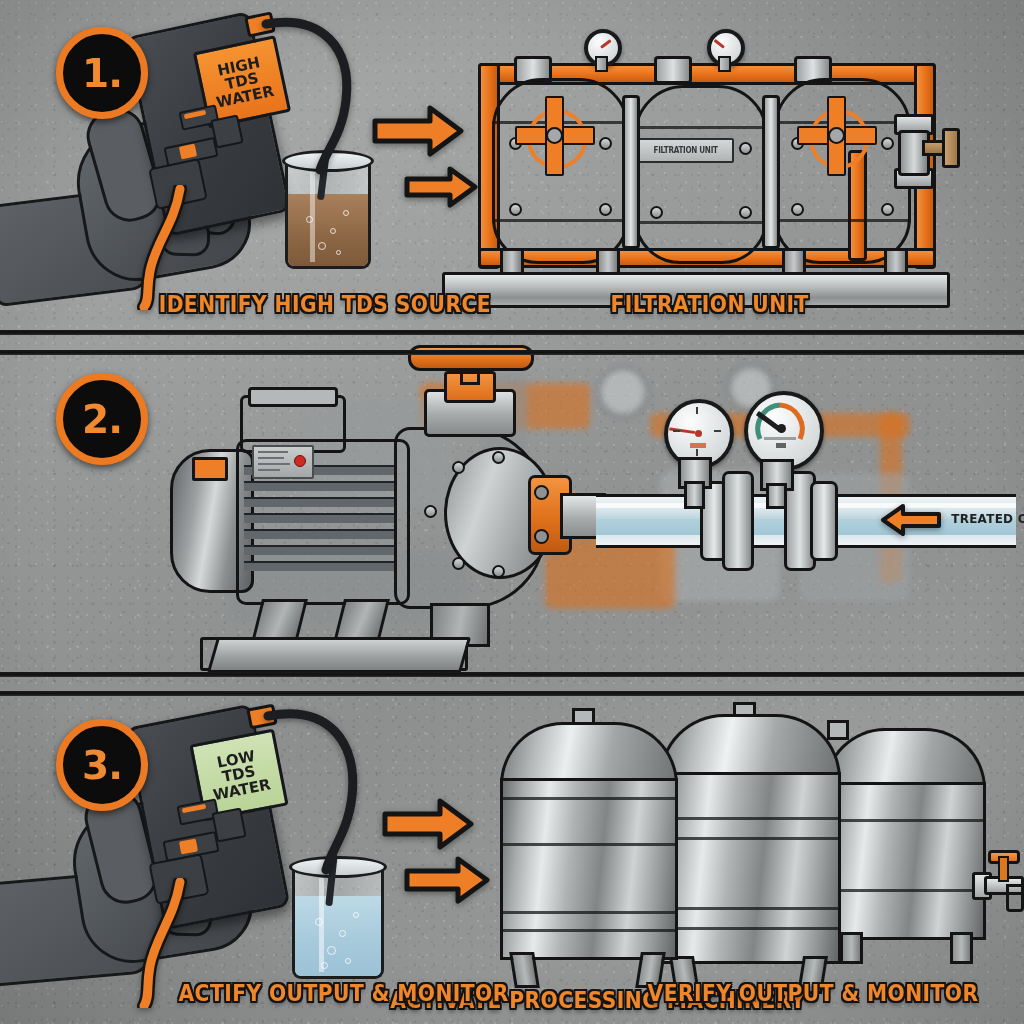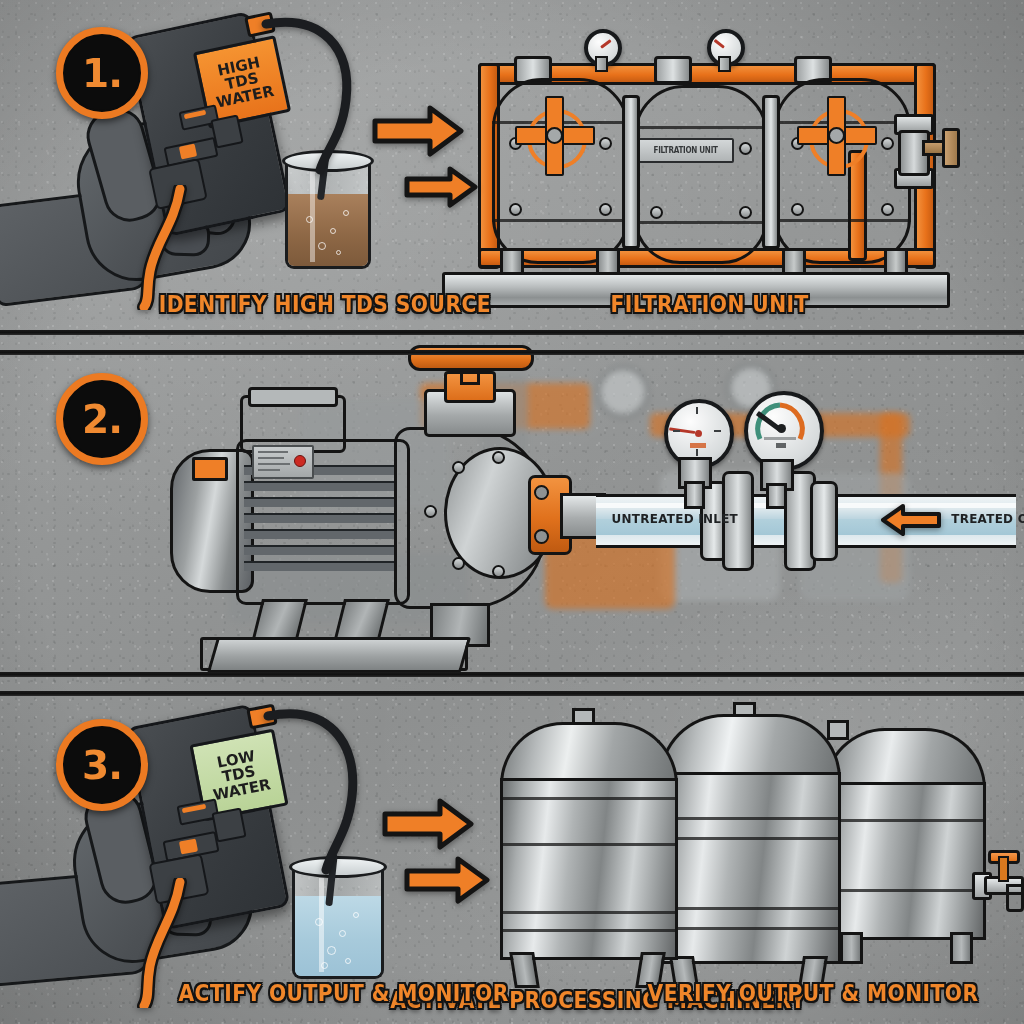--- a/index.html
+++ b/index.html
@@ -377,23 +377,20 @@
            background:linear-gradient(#d8dcdd,#aeb2b3 45%,#86 8a8b);"></div>
       <div style="position:absolute;left:212px;top:284px;width:248px;height:30px;border:3px solid #141414;border-radius:3px;
            background:linear-gradient(#cdd1d2,#9da1a2 55%,#7e8283);transform:skewX(-16deg);"></div>
     </div>
 
     <div class="pipe-glass" style="left:596px;top:141px;width:420px;height:48px;">
       <div style="position:absolute;left:0;right:0;top:22px;height:16px;background:linear-gradient(#b1d0dc,#9cc3d3);opacity:.9;"></div>
       <div style="position:absolute;left:0;right:0;top:6px;height:5px;background:rgba(255,255,255,.75);"></div>
     </div>
 
-    <div style="position:absolute;left:596px;top:141px;width:180px;height:48px;display:flex;align-items:center;padding-left:10px;z-index:9;">
-      <span style="font-family:'DejaVu Sans',sans-serif;font-weight:bold;font-size:13px;color:#1f2123;letter-spacing:.3px;transform:scaleX(.92);">UNTREATED INLET</span>
-    </div>
 
     <svg class="arrowsvg" style="position:absolute;left:880px;top:150px;z-index:10;" width="62" height="34" viewBox="0 0 62 34">
       <path d="M59 11 L23 11 L23 3 L3 17 L23 31 L23 23 L59 23 Z" fill="#ef7f27" stroke="#141414" stroke-width="4" stroke-linejoin="round"></path>
     </svg>
     <div style="position:absolute;left:946px;top:141px;height:48px;display:flex;align-items:center;z-index:10;">
       <span style="font-family:'DejaVu Sans',sans-serif;font-weight:bold;font-size:13px;color:#1f2123;letter-spacing:.3px;transform:scaleX(.92);white-space:nowrap;">TREATED OUTLET</span>
     </div>
 
     <div class="flange" style="left:700px;top:128px;width:22px;height:74px;background:linear-gradient(90deg,#a9adae,#e5e9ea,#8f9394);"></div>
     <div class="flange" style="left:722px;top:118px;width:26px;height:94px;background:linear-gradient(90deg,#9ea2a3,#dde1e2,#868a8b);"></div>

